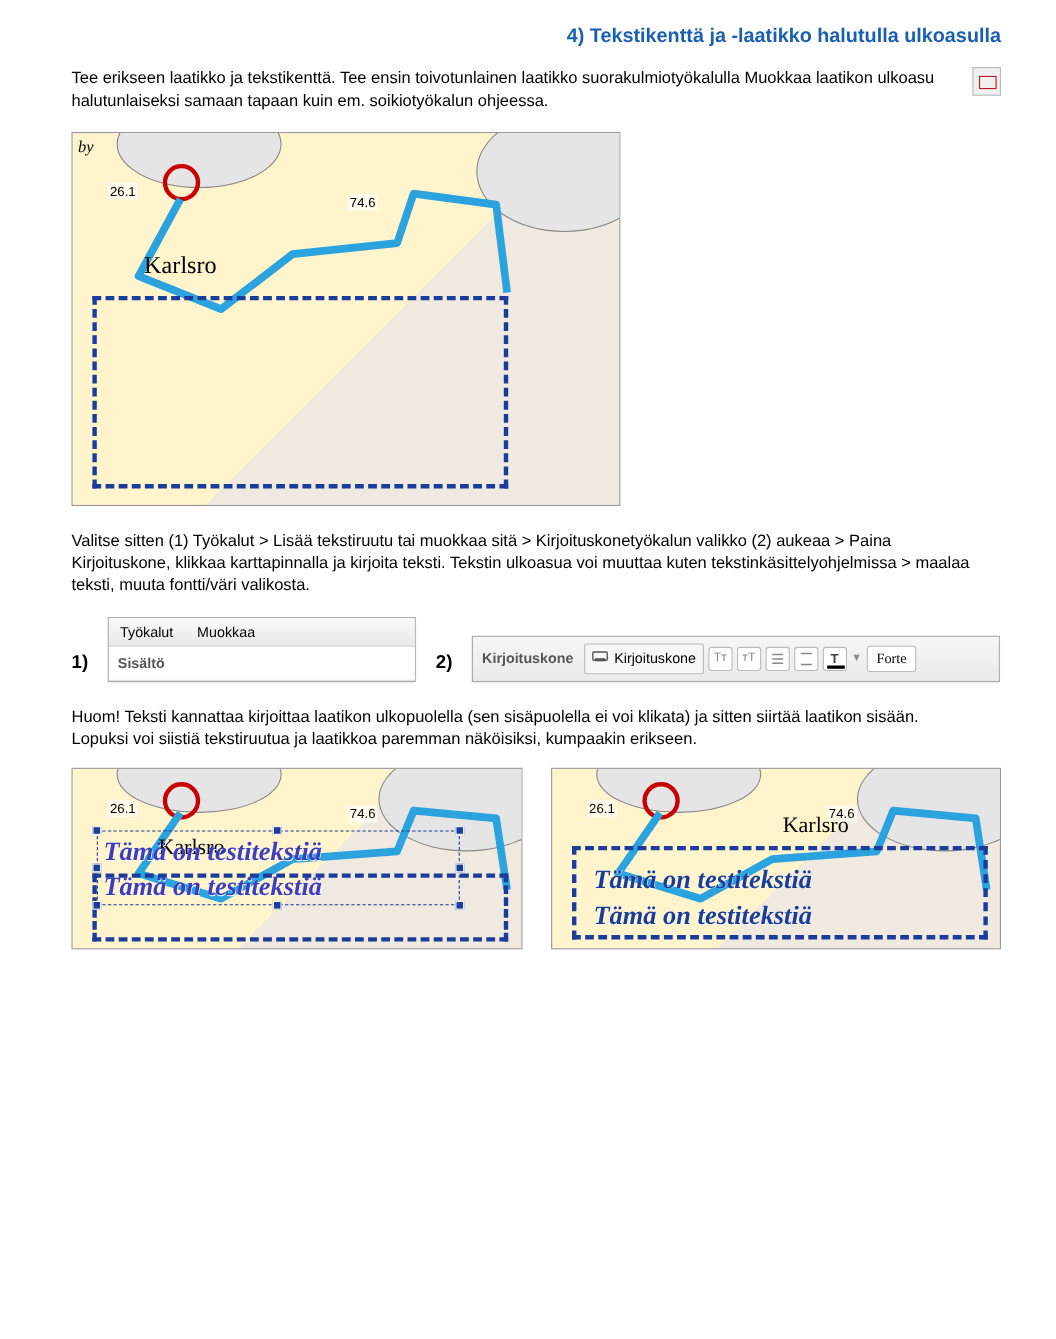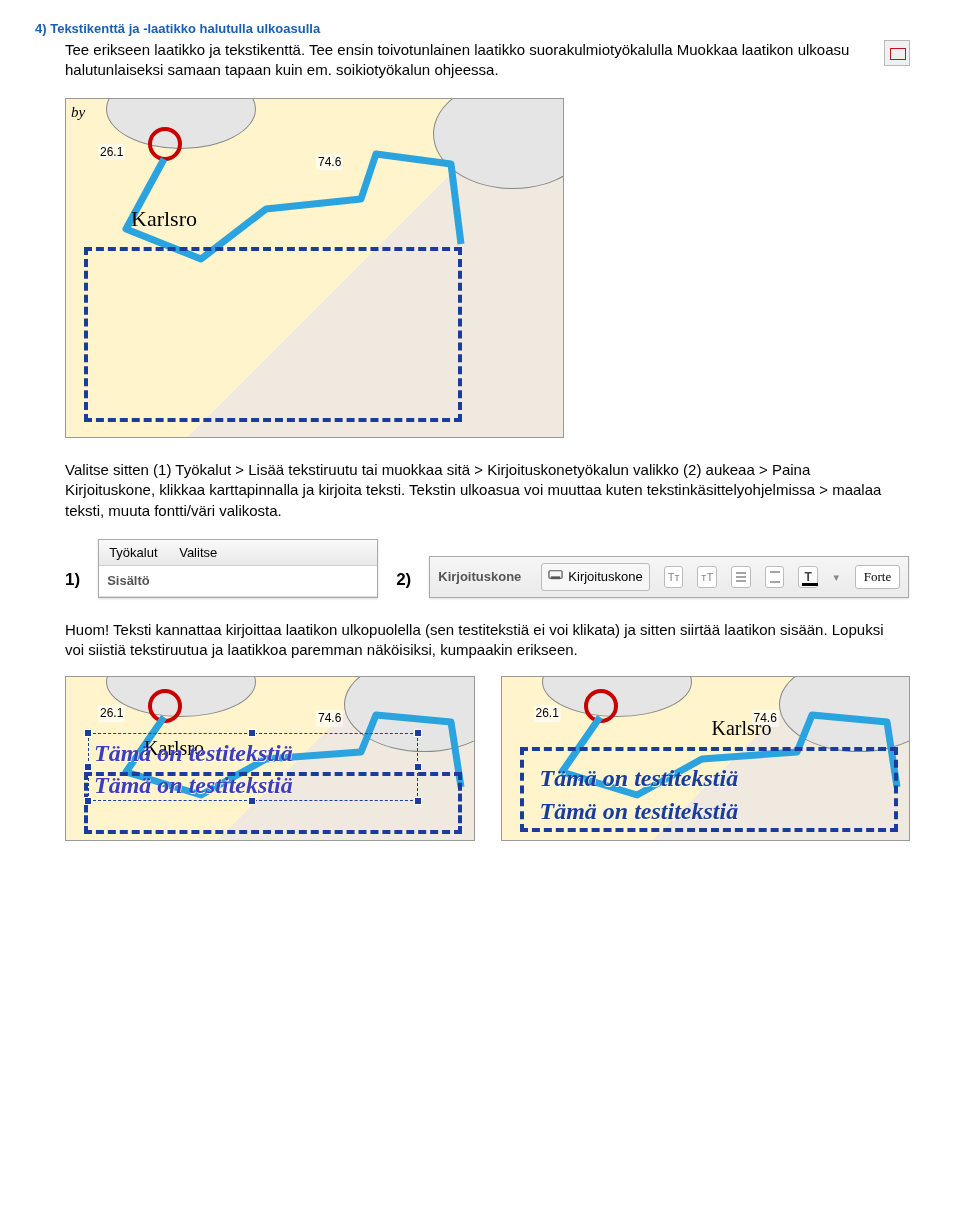--- a/index.html
+++ b/index.html
@@ -8,22 +8,23 @@
     font-size: 15px;
     color: #000;
     background: #fff;
     width: 960px;
     padding: 20px 50px 20px 35px;
     line-height: 1.35;
   }
   .heading {
     color: #1a5fb4;
     font-weight: bold;
-    font-size: 13px;
-    margin-bottom: 2px;
+    font-size: 18px;
+    margin-bottom: 17px;
+    text-align: right;
   }
   .para {
     margin-left: 30px;
     margin-bottom: 6px;
     max-width: 820px;
   }
   .rect-icon-float {
     float: right;
     width: 26px; height: 26px;
     border: 1px solid #b8b8b8;
@@ -77,21 +78,21 @@
   .tool1 .menubar span { margin-right:18px; }
   .tool1 .sub { padding:5px 10px; border-bottom:1px solid #ccc; font-weight:bold; color:#555;}
   .tool1 .row { padding:6px 8px; background:#fff; border-bottom:1px solid #ddd; font-weight:bold; color:#555;}
   .tool1 .btnrow { padding:6px 8px; display:flex; align-items:center; gap:6px; background:linear-gradient(#f9f9f9,#e7e7e7);}
   .mini-btn { border:1px solid #bbb; background:#f7f7f7; padding:3px 6px; border-radius:3px; display:inline-flex; align-items:center; gap:5px; font-size:13px;}
   .type-ico svg { width:15px; height:15px; }
 
   .tool2 {
     width:480px; border:1px solid #aaa; background:linear-gradient(#f6f6f6,#eaeaea);
     font-family:"Segoe UI",Arial,sans-serif; font-size:13px; padding:6px 8px;
-    display:flex; align-items:center; gap:14px;
+    display:flex; align-items:center; gap:4px;
     box-shadow:0 1px 2px rgba(0,0,0,0.15);
   }
   .tool2 .hdr { font-weight:bold; color:#555; margin-right:6px;}
   .icon-sq { width:22px; height:22px; border:1px solid #bbb; border-radius:3px; background:#fff; display:flex; align-items:center; justify-content:center; font-size:11px; color:#888;}
   .font-box { border:1px solid #bbb; border-radius:3px; background:#fff; padding:2px 8px; font-family:Georgia,serif;}
 
   
   .maps-row { display:flex; gap:26px; margin:16px 0 10px 30px; }
   .map-small {
     width:415px; height:165px;
@@ -131,21 +132,21 @@
   </div>
 </div>
 
 <p class="para">Valitse sitten (1) Työkalut &gt; Lisää tekstiruutu tai muokkaa sitä &gt; Kirjoituskonetyökalun valikko (2) aukeaa &gt; Paina Kirjoituskone, klikkaa karttapinnalla ja kirjoita teksti. Tekstin ulkoasua voi muuttaa kuten tekstinkäsittelyohjelmissa &gt; maalaa teksti,  muuta fontti/väri valikosta.</p>
 
 <div class="tool-row">
   <span class="tool-label">1)</span>
   <div class="tool1">
     <div class="menubar">
       <span>Työkalut</span>
-      <span>Valitse</span>
+      <span>Muokkaa</span>
     </div>
     <div class="row">Sisältö</div>
   </div>
 
   <span class="tool-label">2)</span>
   <div class="tool2">
     <span class="hdr">Kirjoituskone</span>
     <span class="mini-btn">
       <span class="type-ico">
         <svg viewBox="0 0 16 16">
@@ -169,21 +170,21 @@
     </span>
     <span class="icon-sq" style="position:relative;">
       <span style="font-size:12px;font-weight:bold;color:#444">T</span>
       <span style="position:absolute;bottom:1px;left:3px;width:16px;height:3px;background:#000"></span>
     </span>
     <span class="icon-sq" style="width:10px;border:none;background:none">▾</span>
     <span class="font-box">Forte</span>
   </div>
 </div>
 
-<p class="para">Huom! Teksti kannattaa kirjoittaa laatikon ulkopuolella (sen testitekstiä ei voi klikata) ja sitten siirtää laatikon sisään. Lopuksi voi siistiä tekstiruutua ja laatikkoa paremman näköisiksi, kumpaakin erikseen.</p>
+<p class="para">Huom! Teksti kannattaa kirjoittaa laatikon ulkopuolella (sen sisäpuolella ei voi klikata) ja sitten siirtää laatikon sisään. Lopuksi voi siistiä tekstiruutua ja laatikkoa paremman näköisiksi, kumpaakin erikseen.</p>
 
 <div class="maps-row">
 
   <div class="map-small">
     <div class="gray-hill" style="top:-30px;left:40px;width:150px;height:70px"></div>
     <div class="gray-hill" style="top:-20px;right:-30px;width:160px;height:95px"></div>
     <span class="num-label" style="top:28px;left:32px">26.1</span>
     <span class="num-label" style="top:33px;left:250px">74.6</span>
     <div class="red-circle" style="top:12px;left:82px"></div>
     <svg class="route" viewBox="0 0 415 165" style="left:0;top:0;width:415px;height:165px">

